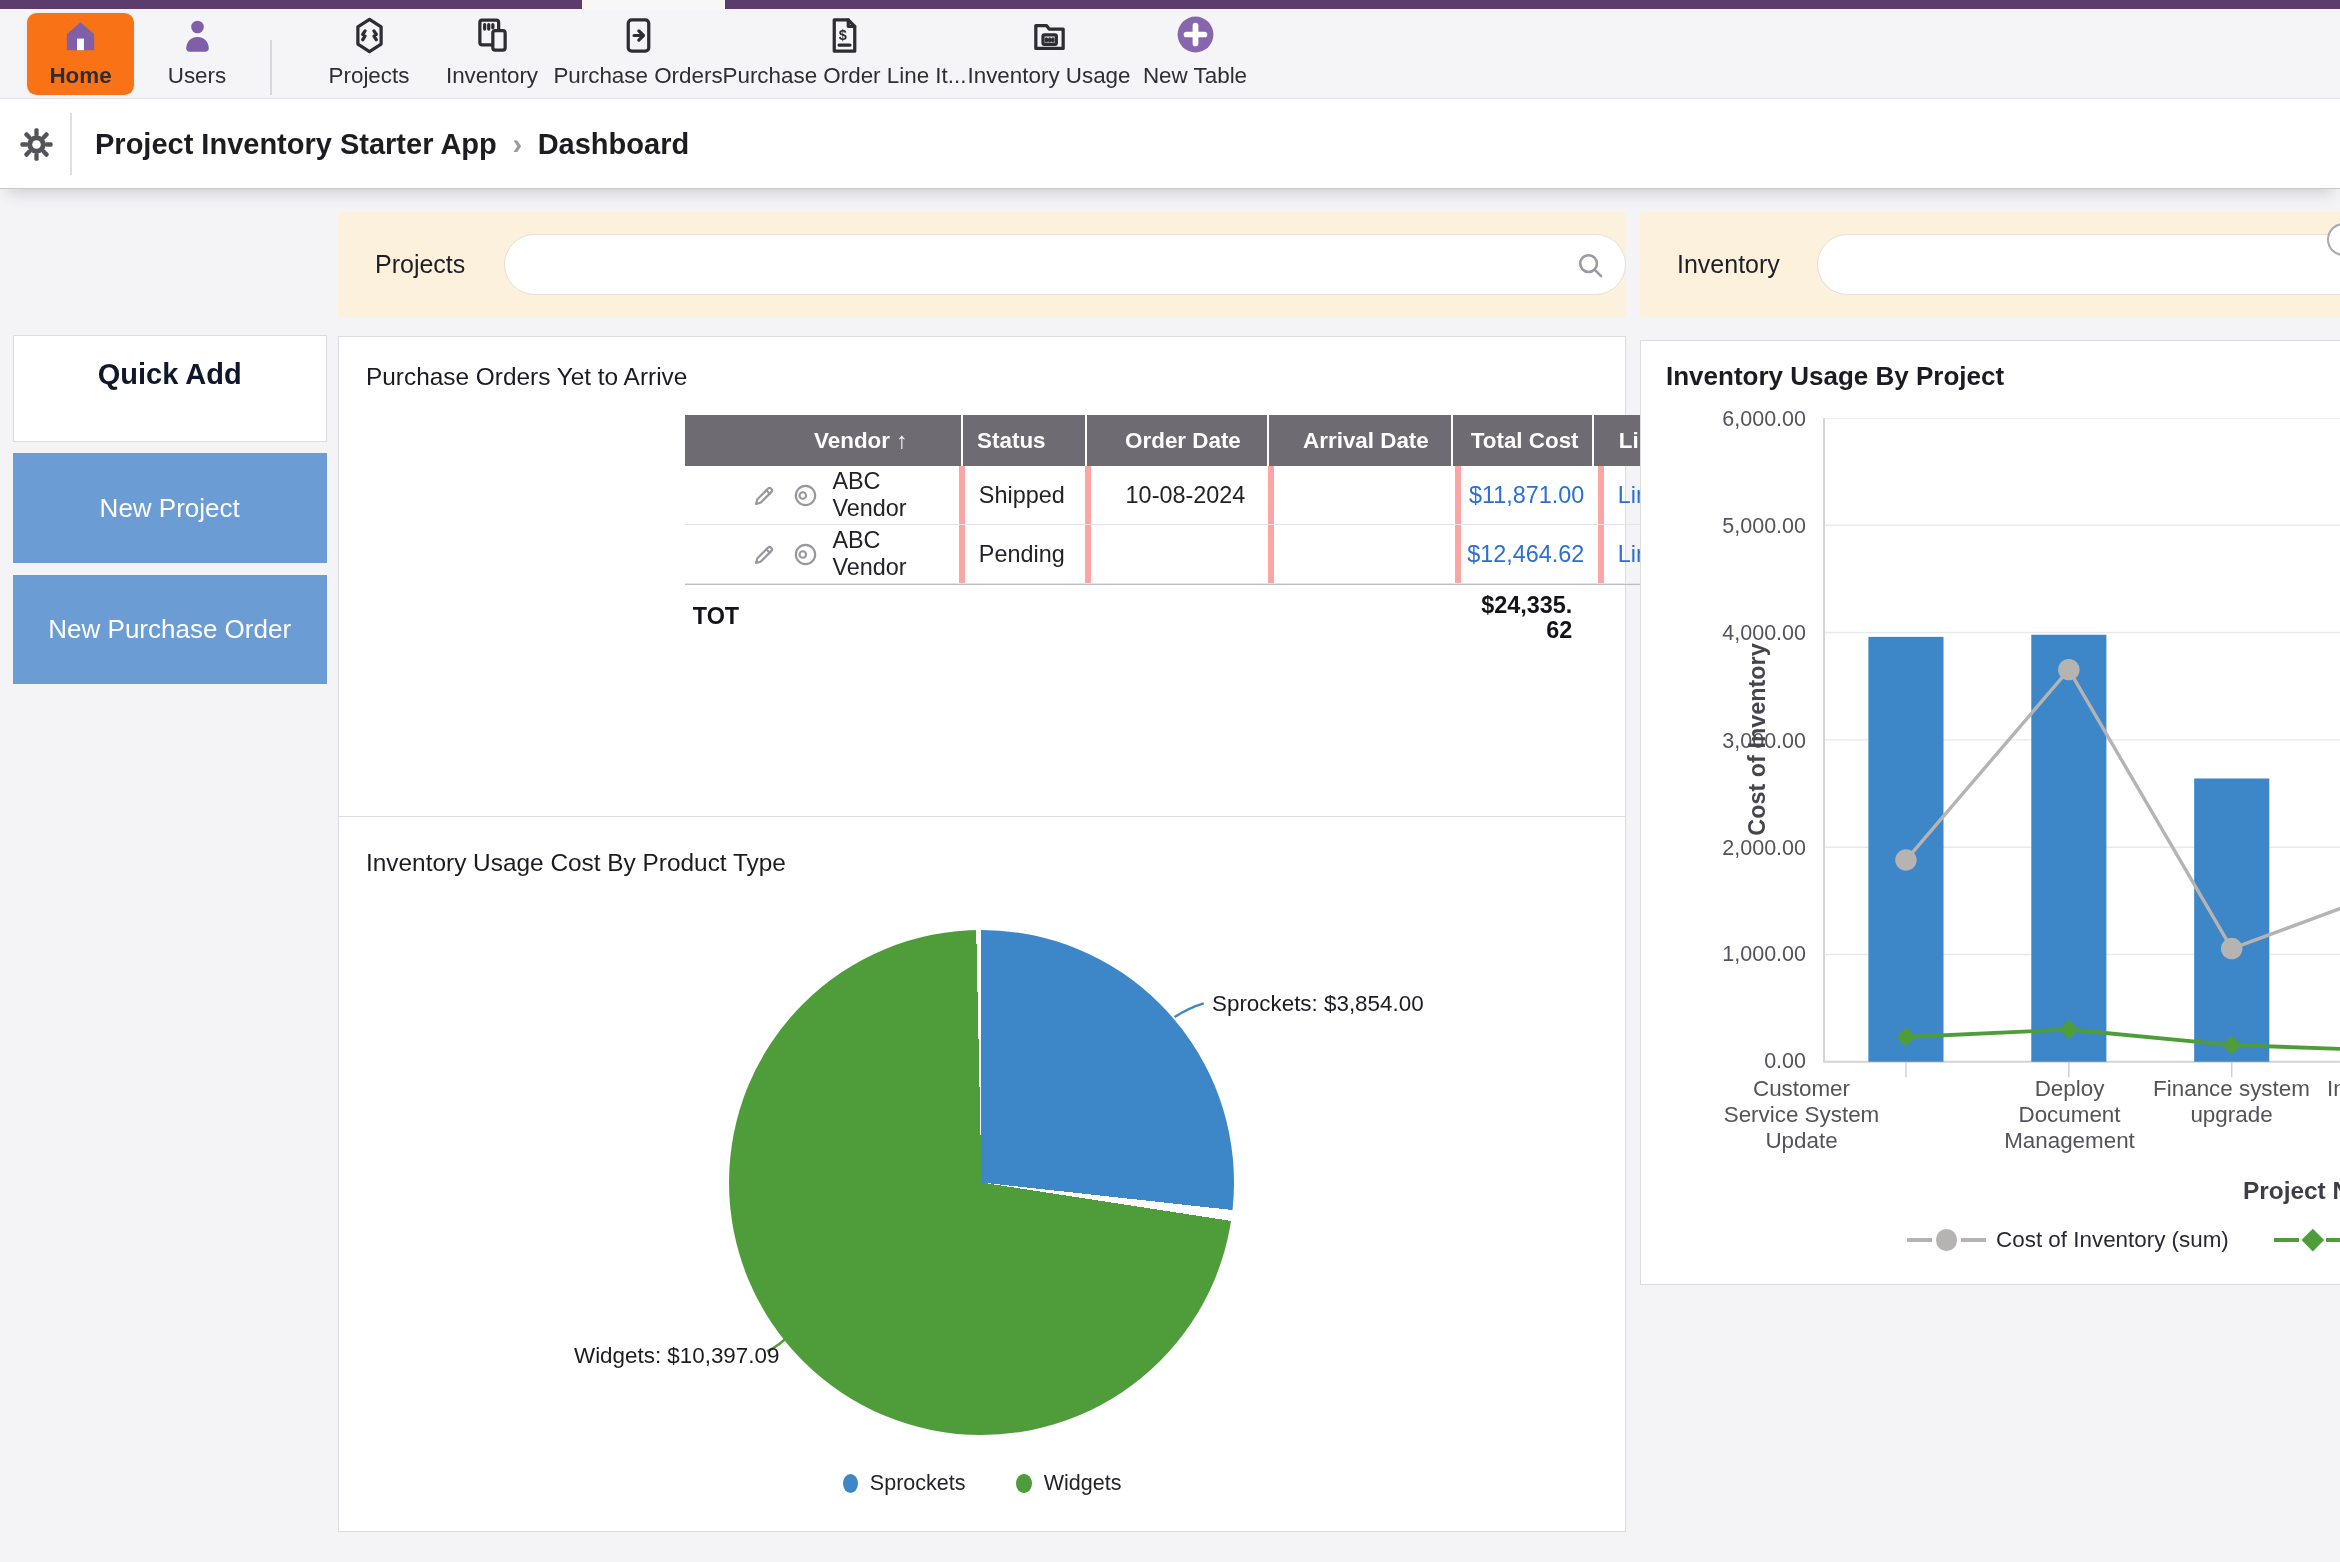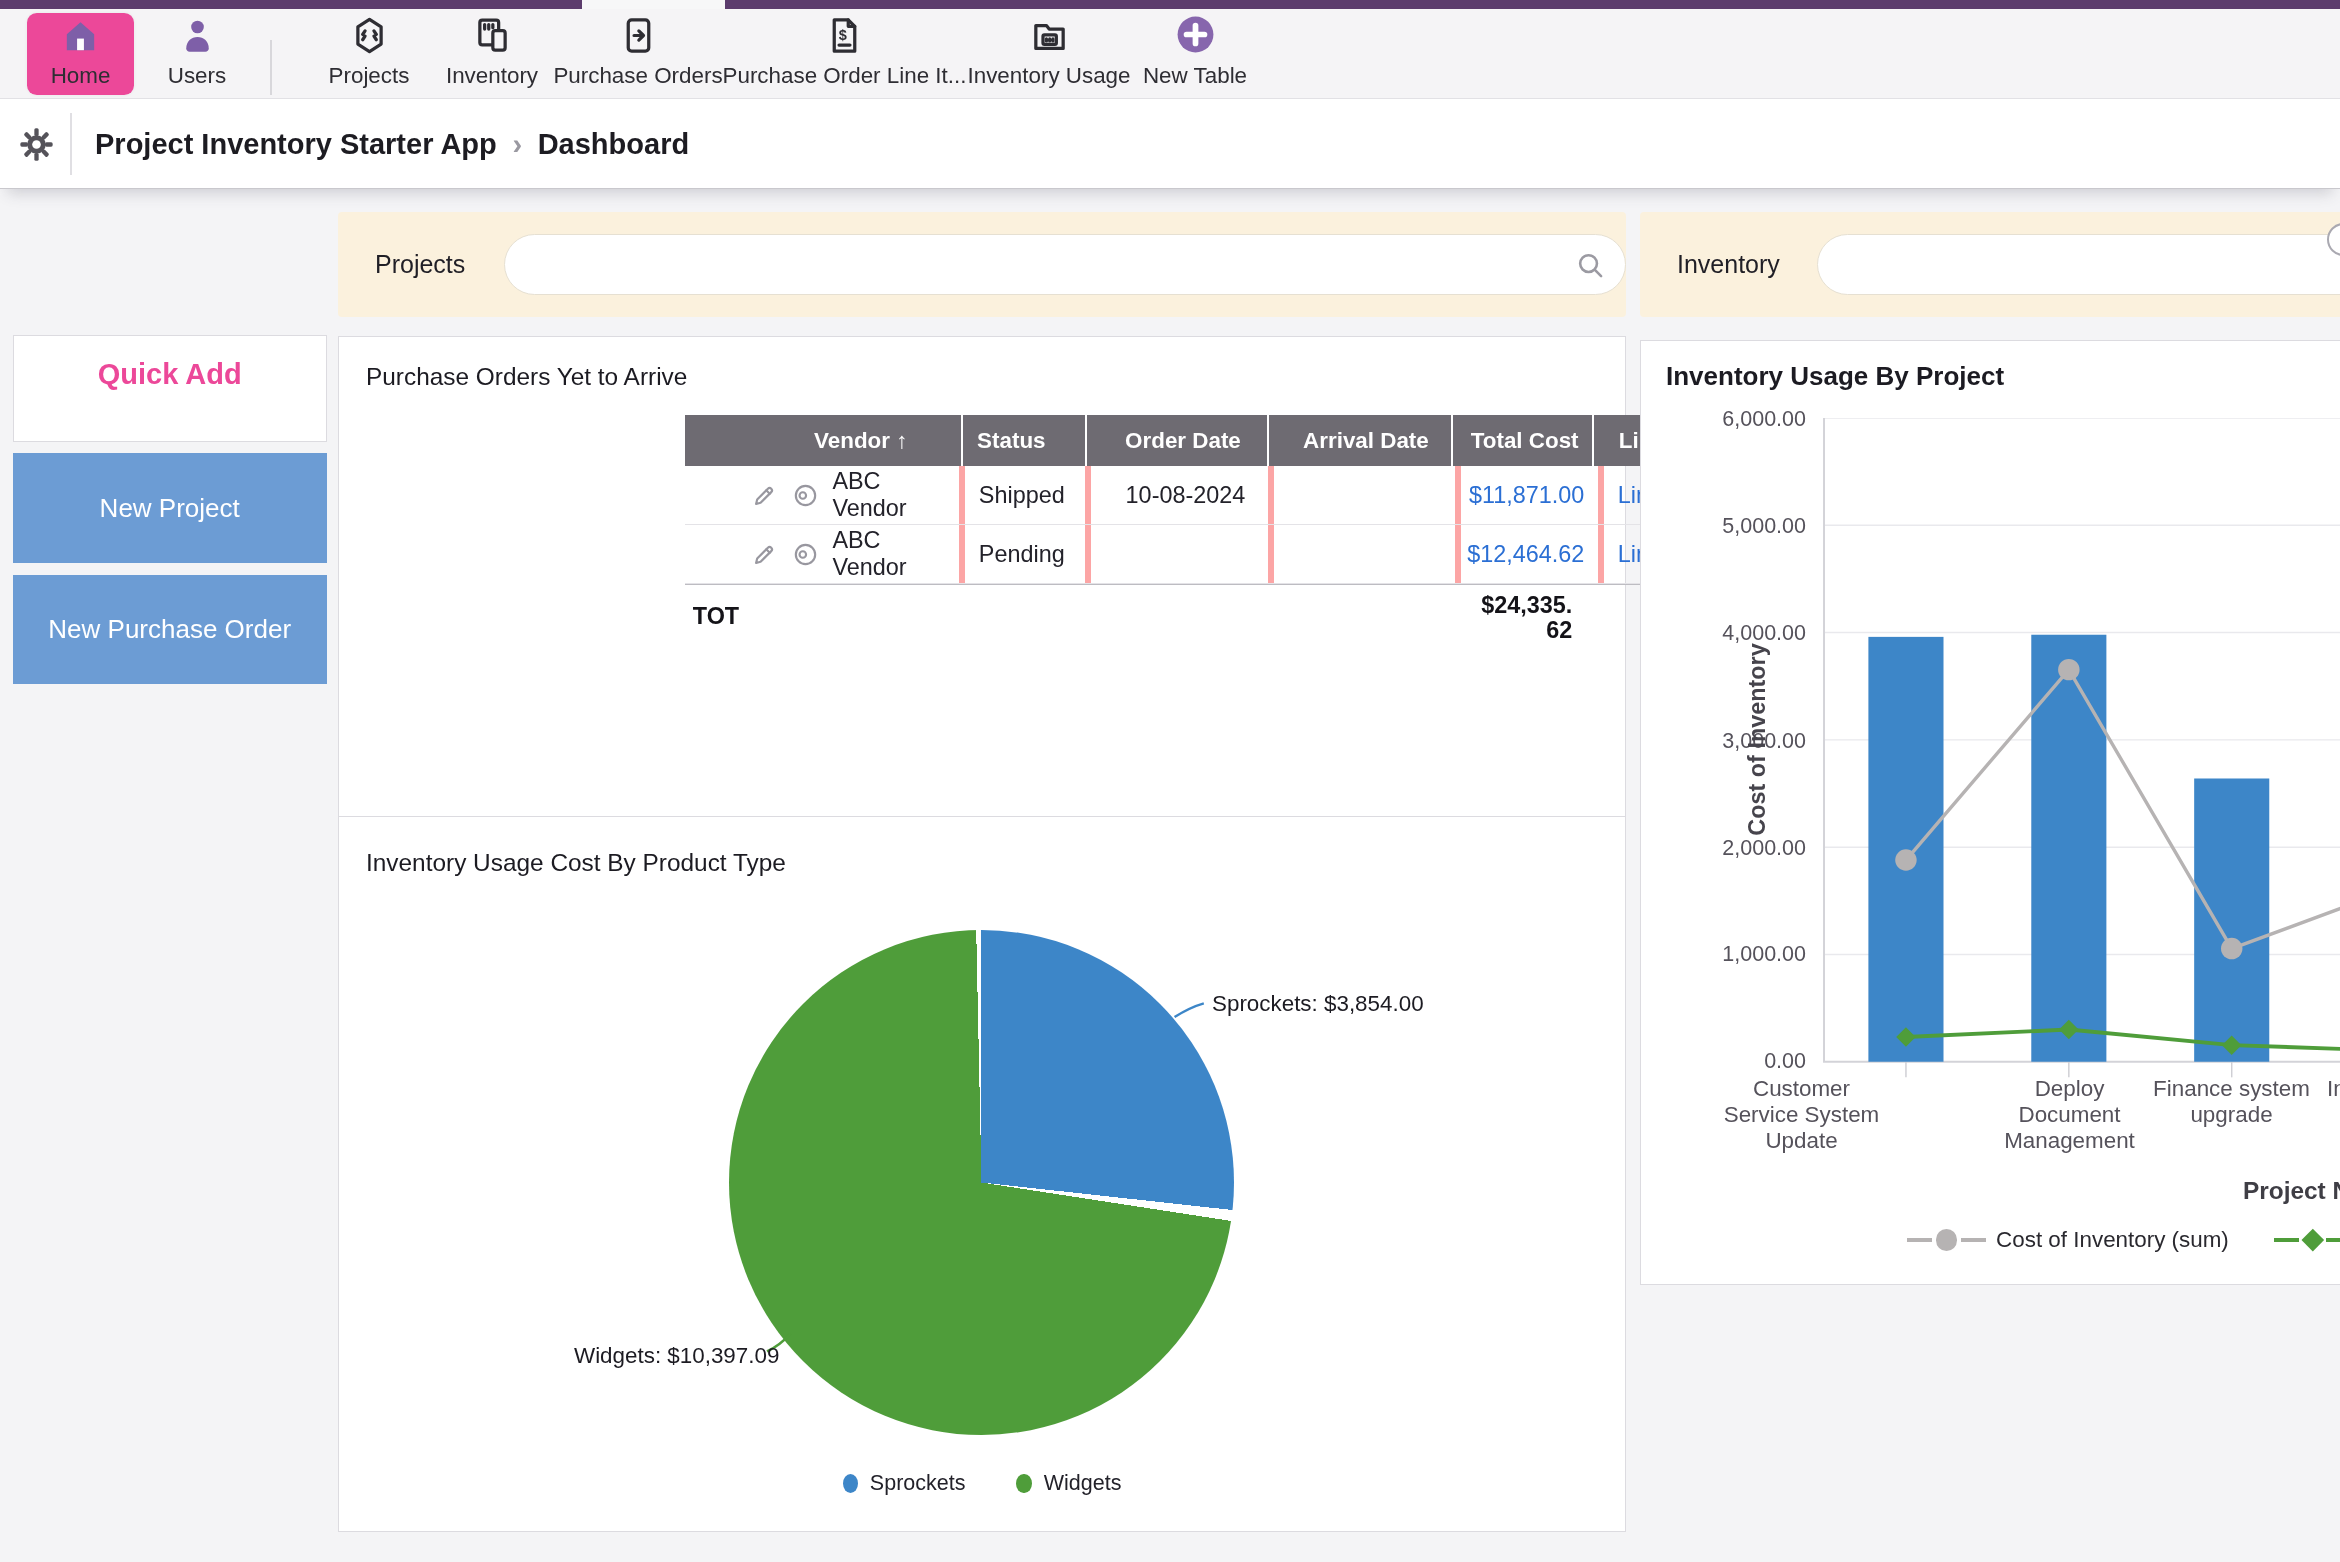--- a/index.html
+++ b/index.html
@@ -12,21 +12,21 @@
 
   
   .topstrip { left:0; top:0; width:2341px; height:8.8px; background:#f7f7f8; }
   .topstrip .seg { position:absolute; top:0; height:8.8px; background:#5c3c6d; }
 
   
   .topnav { left:0; top:8.8px; width:2341px; height:90px; background:#f5f4f6; border-bottom:1px solid #e2e1e5; }
   .tab { position:absolute; top:3.9px; height:82px; display:flex; flex-direction:column; align-items:center; justify-content:flex-end; padding-bottom:5.9px; gap:6.8px; cursor:pointer; }
   .tab .ticon { height:43px; display:flex; align-items:flex-end; justify-content:center; }
   .tab .tlabel { font-size:22.4px; color:#2e2d33; white-space:nowrap; }
-  .tab.active-bg { background:#ec4899; border-radius:9.8px; box-shadow:0 0 3.9px rgba(0,0,0,0.06); }
+  .tab.active-bg { background:#f97316; border-radius:9.8px; box-shadow:0 0 3.9px rgba(0,0,0,0.06);font-weight:bold; }
   .tab-underline { background:#3a393f; height:3.9px; top:95px; border-radius:2px; }
   .nav-divider { width:2px; background:#d8d7db; top:31px; height:55px; }
 
   
   .header { left:0; top:99px; width:2341px; height:90px; background:#ffffff;
     border-bottom:1px solid #c9c8cd; box-shadow:0 11.7px 13.7px -7.8px rgba(70,70,85,0.22); z-index:5; }
   .hdr-divider { left:70px; top:13.7px; height:62px; width:2px; background:#e0dfe3; }
   .breadcrumb { left:95px; top:0; height:90px; display:flex; align-items:center; gap:15.6px; }
   .crumb { font-size:29px; font-weight:bold; color:#1d1c22; cursor:pointer; }
   .crumb-sep { font-size:29px; color:#9a99a1; font-weight:bold; }
@@ -34,21 +34,21 @@
 
   
   .beige { top:212px; height:105px; background:#fbf1dd; border-radius:3.9px; display:flex; align-items:center; }
   .beige .blabel { font-size:25px; color:#201f26; white-space:nowrap; }
   .pill { position:relative; height:61px; background:#fff; border:1px solid #e6e0d2; border-radius:31px; }
   .pill input { width:100%; height:100%; border:none; outline:none; background:transparent; border-radius:31px; font-size:23.4px; padding:0 62px 0 27px; font-family:"Liberation Sans",sans-serif; }
   .pill .searchic { position:absolute; right:19.5px; top:14.6px; }
 
   
   .qa-card { left:12.7px; top:335px; width:314px; height:107px; background:#fff; border:1px solid #dcdbe0; }
-  .qa-title { padding-top:21.5px; text-align:center; font-size:29px; font-weight:bold; color:#ec4899; }
+  .qa-title { padding-top:21.5px; text-align:center; font-size:29px; font-weight:bold; color:#0f172a; }
   .qa-btn { left:12.7px; width:314px; background:#6c9cd4; color:#fff; font-size:26px; display:flex; align-items:center; justify-content:center; cursor:pointer; }
 
   
   .panel { background:#fff; border:1px solid #dcdbe0; }
   .panel-title { font-size:24.4px; color:#1c1b22; }
 
   
   .po-table { left:346px; top:78px; width:1057px; font-size:23.4px; }
   .po-head { display:flex; background:#6e6b72; color:#fff; height:51px; font-size:22.4px; font-weight:bold; }
   .po-head .hc { display:flex; align-items:center; border-right:2px solid #fff; }

